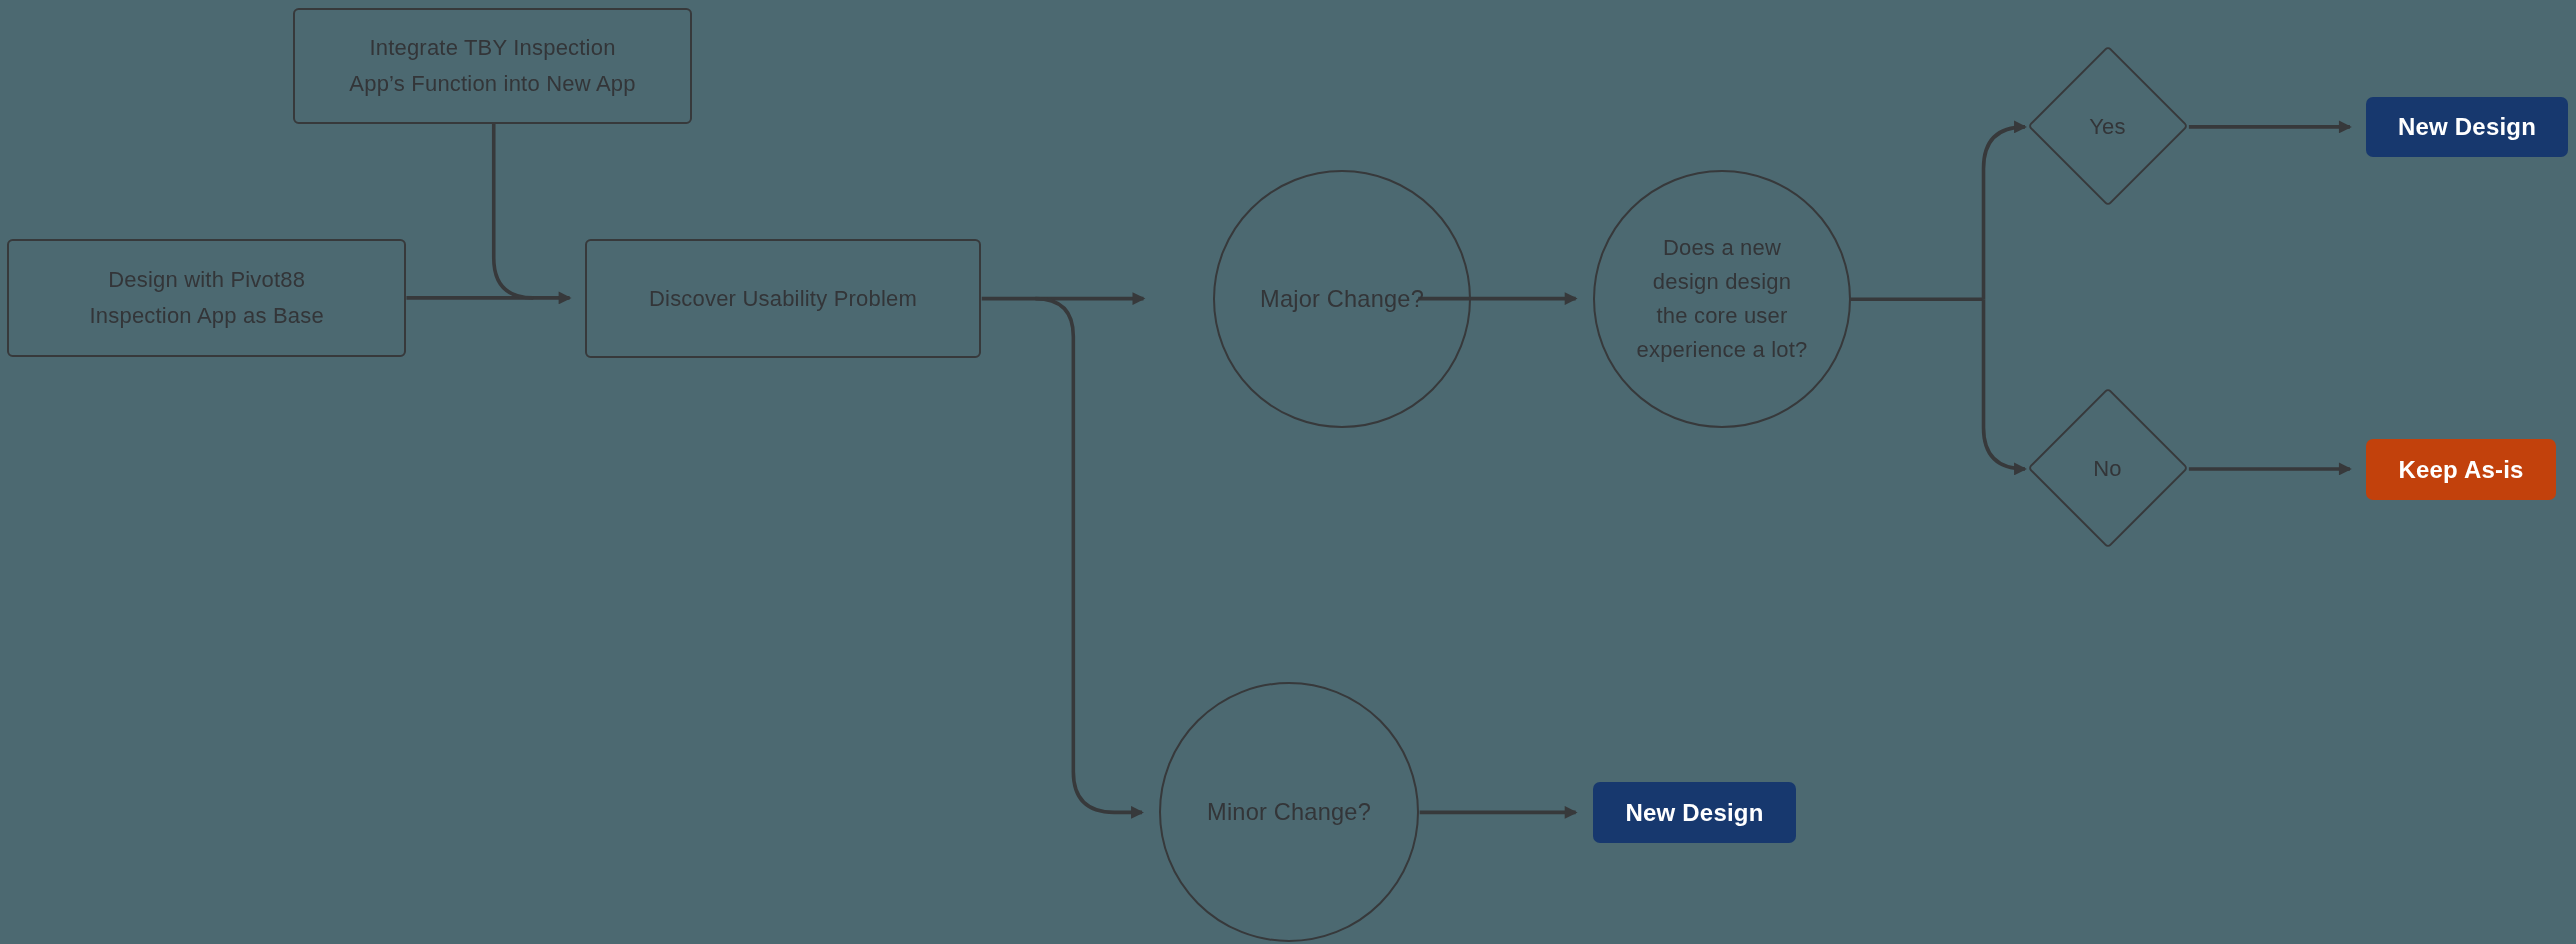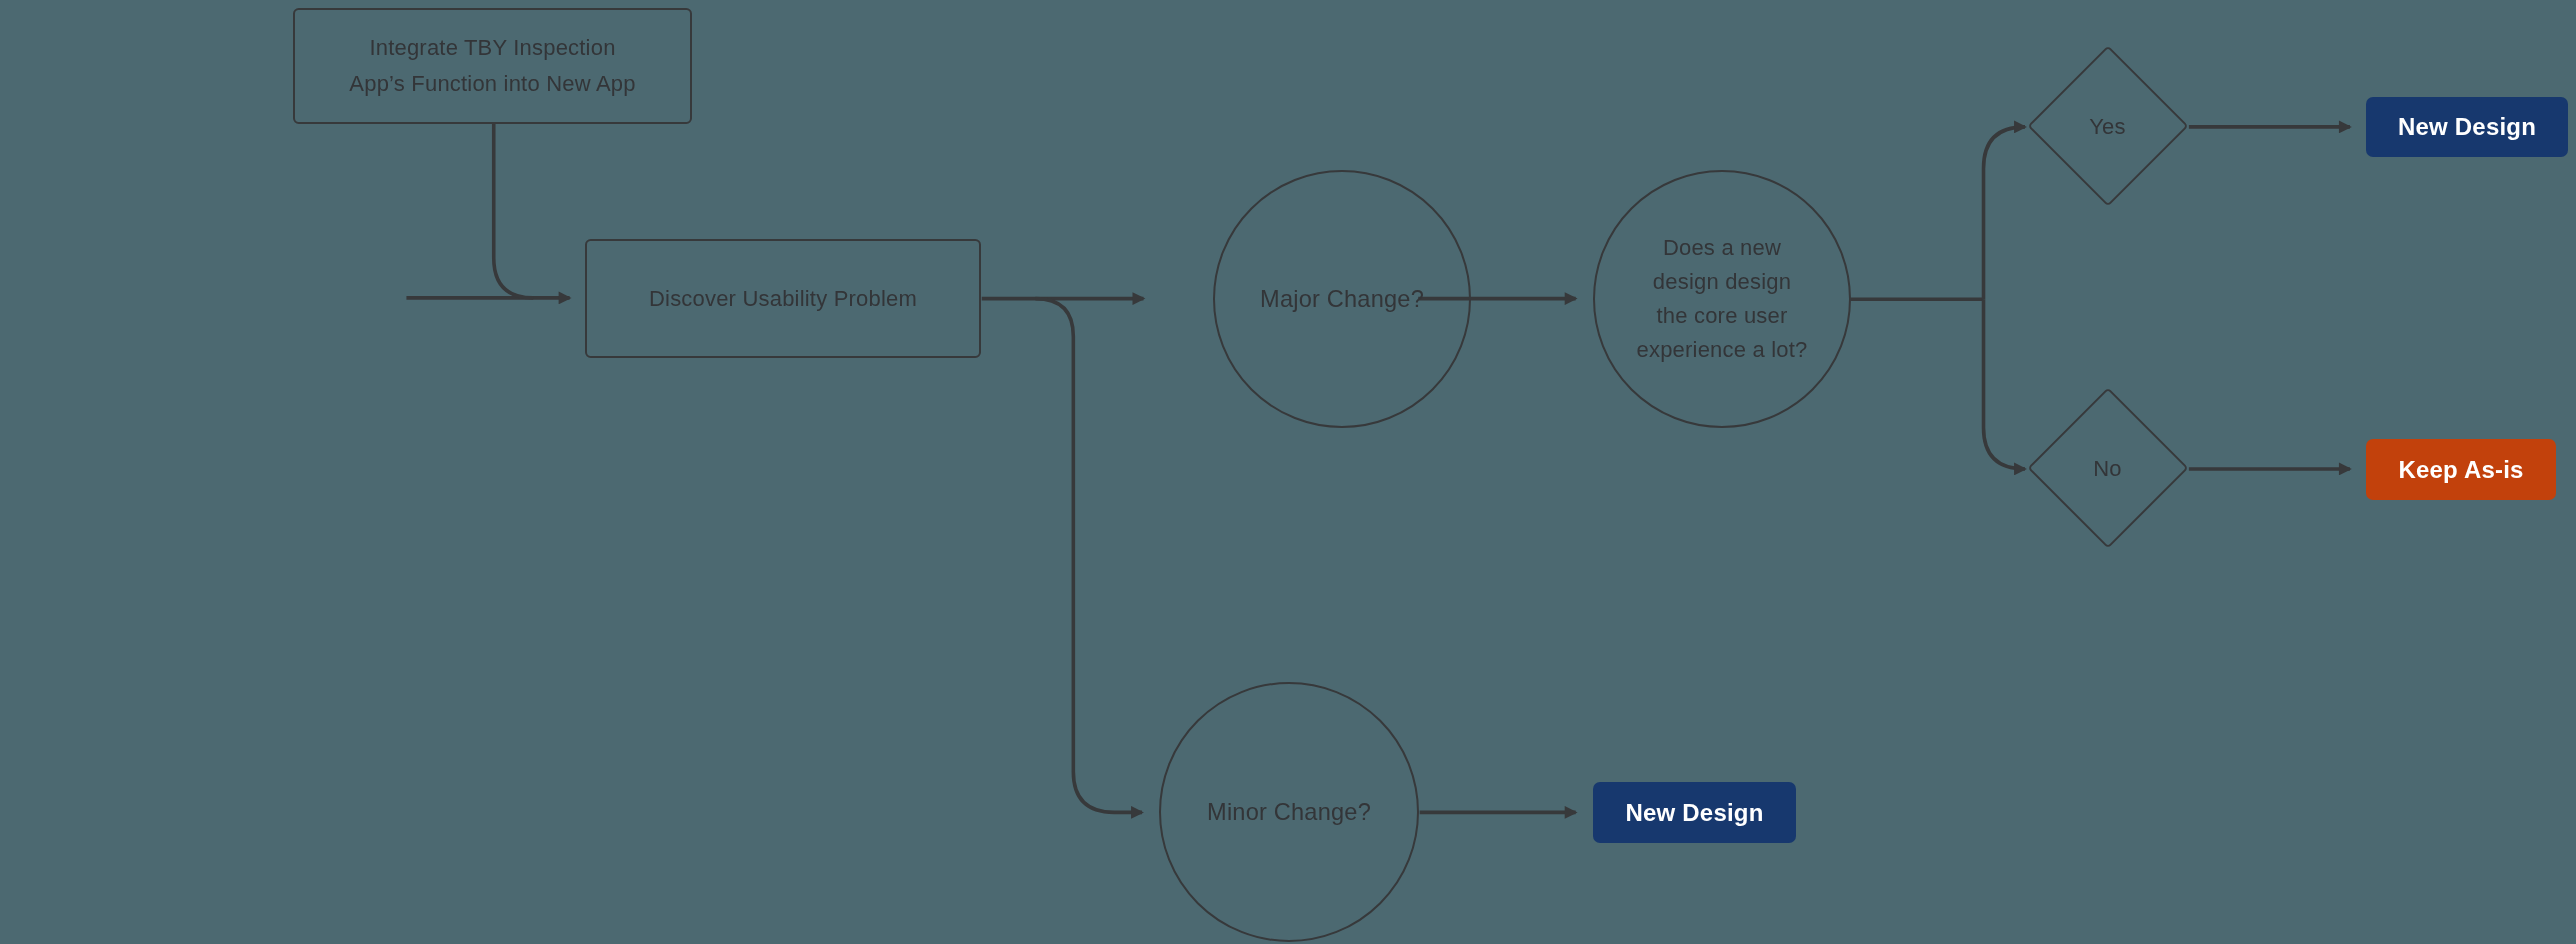--- a/index.html
+++ b/index.html
@@ -117,20 +117,24 @@
     <path class="edge" d="M 3059 177 H 3284" marker-end="url(#arrow)"></path>
     <path class="edge" d="M 3059 655 H 3284" marker-end="url(#arrow)"></path>
     <path class="edge" d="M 1984 1135 H 2202" marker-end="url(#arrow)"></path>
   </svg>
 
   <div class="node box" style="left:293px; top:7.9px; width:399px; height:116px;">
     <span class="line">Integrate TBY Inspection</span>
     <span class="line">App’s Function into New App</span>
   </div>
 
+  <div class="node box" style="left:7.2px; top:239px; width:399px; height:118px;">
+    <span class="line">Design with Pivot88</span>
+    <span class="line">Inspection App as Base</span>
+  </div>
 
   <div class="node box" style="left:585px; top:239px; width:396px; height:119px;">
     <span class="line">Discover Usability Problem</span>
   </div>
 
   <div class="node circle" style="left:1213px; top:170px; width:258px; height:258px;">
     <span class="line">Major Change?</span>
   </div>
 
   <div class="node circle" style="left:1593px; top:170px; width:258px; height:258px; font-size:22px;">

